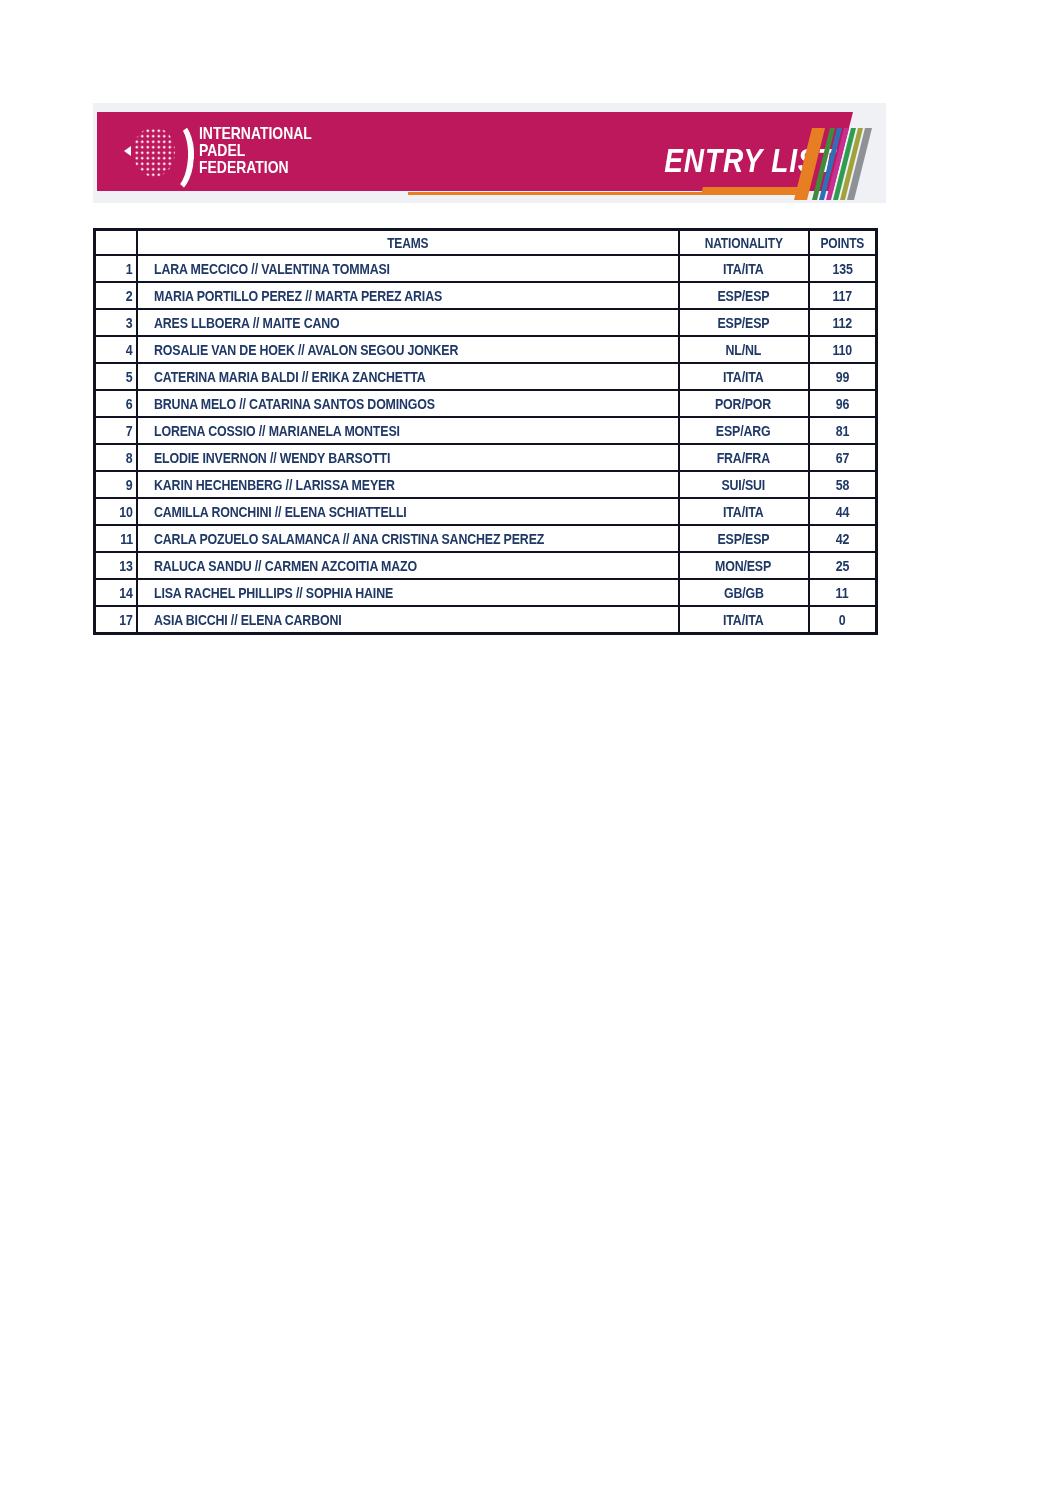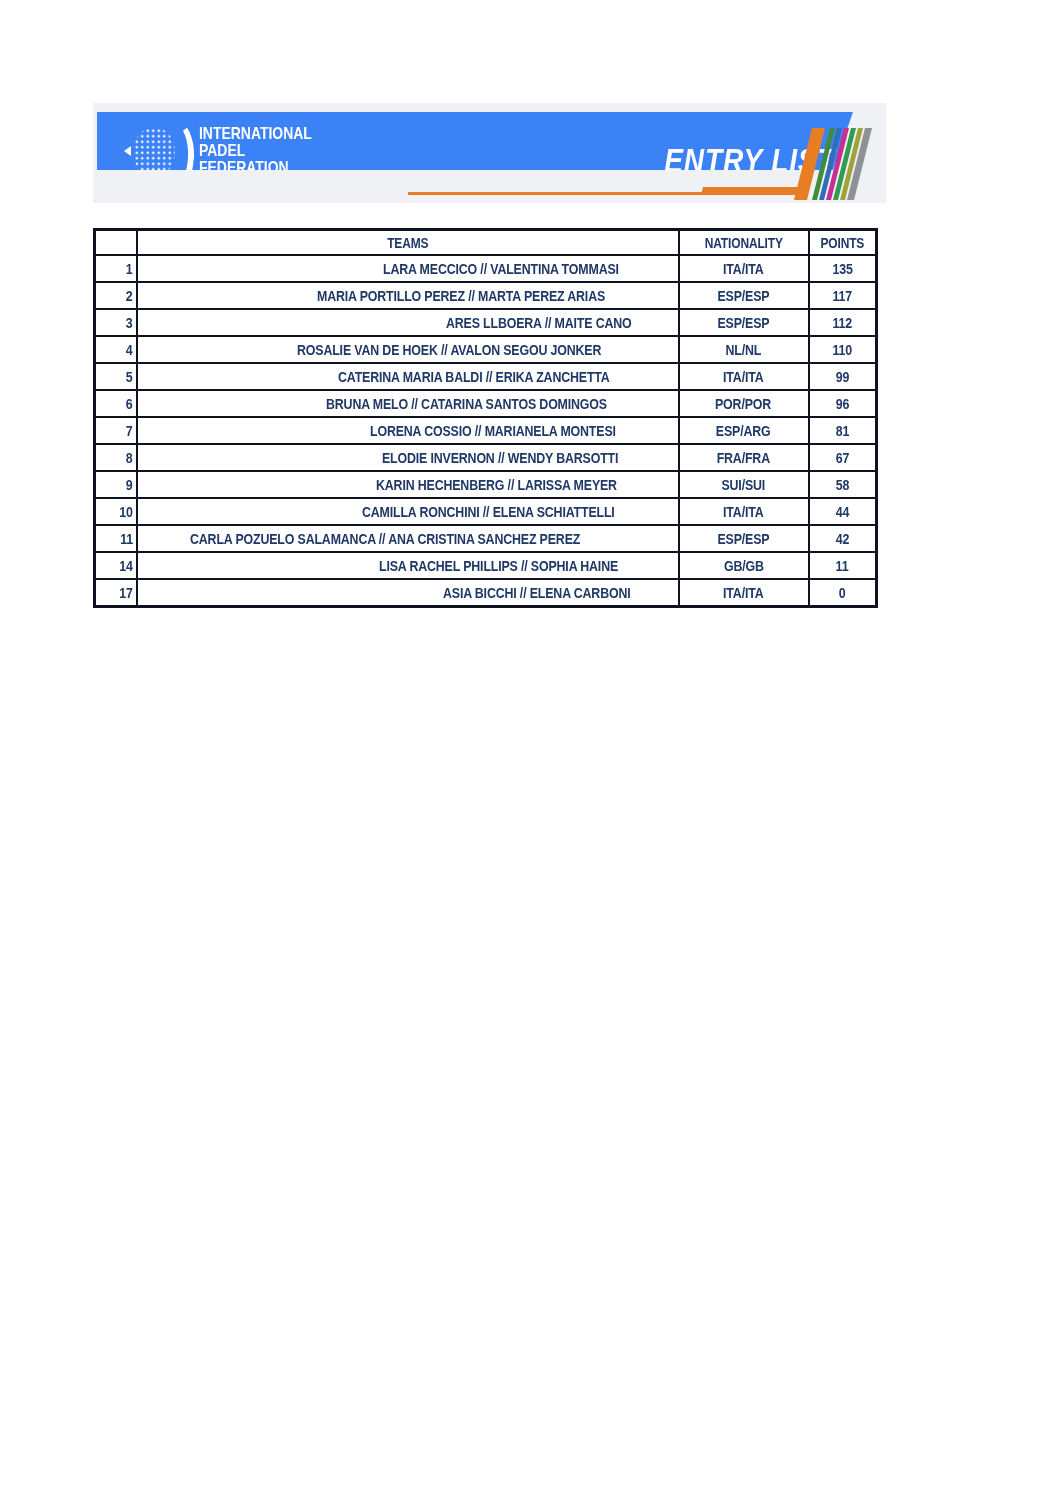--- a/index.html
+++ b/index.html
@@ -1,21 +1,21 @@
 <!DOCTYPE html>
 <html><head>
 <meta charset="utf-8">
 <style>
   html,body{margin:0;padding:0;background:#ffffff;}
   body{width:1058px;height:1497px;position:relative;font-family:"Liberation Sans",sans-serif;-webkit-font-smoothing:antialiased;}
   .page{position:absolute;inset:0;background:#ffffff;}
 
   
   .banner-area{position:absolute;left:93px;top:103px;width:793px;height:100px;background:#eff1f4;}
-  .navy{position:absolute;left:4px;top:9px;width:756px;height:58px;background:#3b82f6;
+  .navy{position:absolute;left:4px;top:9px;width:756px;height:79px;background:#be185d;
         clip-path:polygon(0 0,100% 0,calc(100% - 20px) 100%,0 100%);}
   .logo{position:absolute;left:22px;top:10px;width:78px;height:60px;}
   .logo-ball{position:absolute;left:14px;top:5px;width:42px;height:50px;border-radius:50%;
         background:radial-gradient(circle,#ffffff 1.3px,rgba(255,255,255,0) 1.5px);
         background-size:5.5px 5.5px;background-position:1px 1px;}
   .logo-arc{position:absolute;left:34px;top:-2px;width:30px;height:64px;border-radius:50%;
         border:5px solid transparent;border-right:6px solid #ffffff;transform:rotate(3deg);}
   .logo-tri{position:absolute;left:5px;top:24px;width:0;height:0;
         border-top:5px solid transparent;border-bottom:5px solid transparent;border-right:7px solid #ffffff;}
   .logo-text{position:absolute;left:102px;top:13px;color:#ffffff;font-weight:bold;
@@ -39,21 +39,21 @@
   
   .entry-table{position:absolute;left:93px;top:228px;border-collapse:collapse;table-layout:fixed;
         width:782px;border:3px solid #10131f;}
   .entry-table td,.entry-table th{border:2px solid #10131f;padding:0;vertical-align:middle;
         color:#1f3866;font-weight:bold;overflow:hidden;background:#ffffff;}
   .entry-table thead td{height:23px;font-size:15px;}
   .entry-table tbody td{height:25px;font-size:15.5px;}
   .cond{display:inline-block;transform:scaleX(0.8);transform-origin:center center;white-space:nowrap;letter-spacing:-0.2px;}
   td.c-rank{text-align:right;padding-right:3px;}
   td.c-rank .cond{transform-origin:right center;}
-  td.c-team{text-align:right;padding-left:16px;}
+  td.c-team{text-align:left;padding-left:16px;}
   td.c-team .cond{transform-origin:left center;}
   td.c-nat,td.c-pts,thead td{text-align:center;}
 </style>
 </head>
 <body>
 
 <div class="page">
 
   <div class="banner-area">
     <div class="navy">
@@ -156,20 +156,26 @@
       <td class="c-nat"><span class="cond">ITA/ITA</span></td>
       <td class="c-pts"><span class="cond">44</span></td>
     </tr>
         <tr>
       <td class="c-rank"><span class="cond">11</span></td>
       <td class="c-team"><span class="cond">CARLA POZUELO SALAMANCA // ANA CRISTINA SANCHEZ PEREZ</span></td>
       <td class="c-nat"><span class="cond">ESP/ESP</span></td>
       <td class="c-pts"><span class="cond">42</span></td>
     </tr>
         <tr>
+      <td class="c-rank"><span class="cond">13</span></td>
+      <td class="c-team"><span class="cond">RALUCA SANDU // CARMEN AZCOITIA MAZO</span></td>
+      <td class="c-nat"><span class="cond">MON/ESP</span></td>
+      <td class="c-pts"><span class="cond">25</span></td>
+    </tr>
+        <tr>
       <td class="c-rank"><span class="cond">14</span></td>
       <td class="c-team"><span class="cond">LISA RACHEL PHILLIPS // SOPHIA HAINE</span></td>
       <td class="c-nat"><span class="cond">GB/GB</span></td>
       <td class="c-pts"><span class="cond">11</span></td>
     </tr>
         <tr>
       <td class="c-rank"><span class="cond">17</span></td>
       <td class="c-team"><span class="cond">ASIA BICCHI // ELENA CARBONI</span></td>
       <td class="c-nat"><span class="cond">ITA/ITA</span></td>
       <td class="c-pts"><span class="cond">0</span></td>

